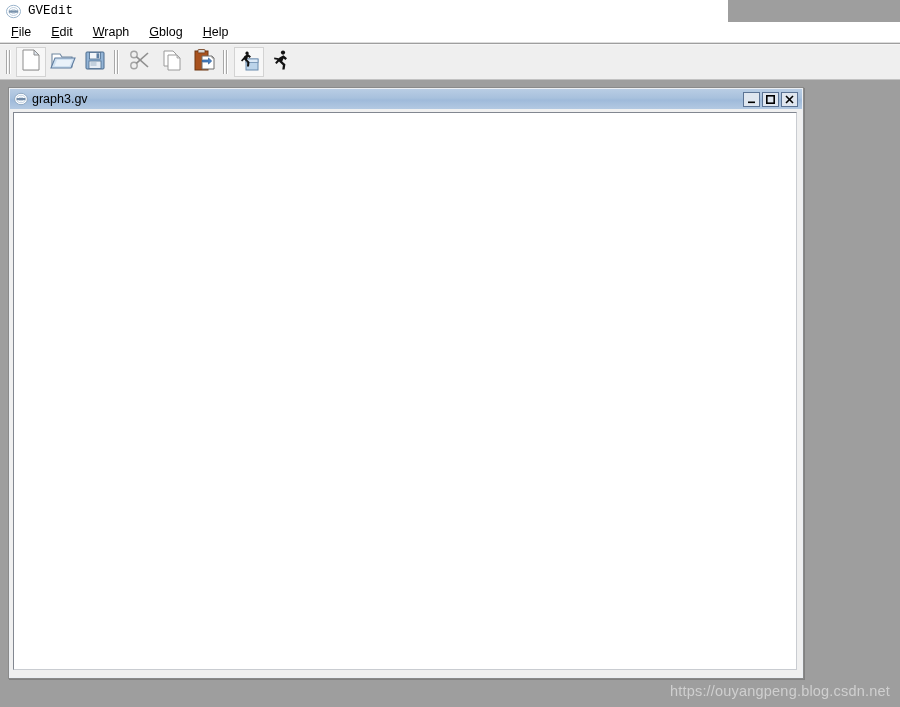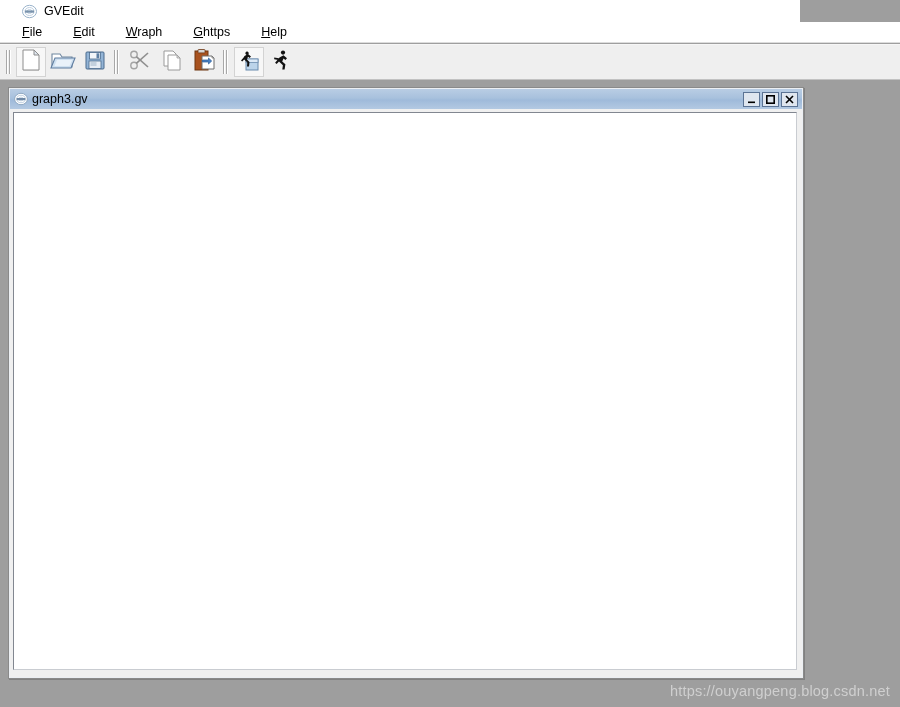--- a/index.html
+++ b/index.html
@@ -20,27 +20,28 @@
     position: absolute;
     left: 0; top: 0;
     width: 900px;
     height: 707px;
   }
 
   
   .titlebar {
     position: absolute;
     left: 0; top: 0;
-    width: 800px;
+    width: 728px;
     height: 22px;
     background: #ffffff;
     display: flex;
     align-items: center;
-    padding-left: 22px;
-    box-sizing: border-box;
+    padding-left: 6px;
+    box-sizing: border-box;
+    font-family: Liberation Mono, monospace;
   }
   .app-icon {
     width: 15px;
     height: 15px;
     margin-right: 7px;
     flex: 0 0 auto;
   }
   .app-title {
     font-size: 12.5px;
     color: #000;
@@ -55,21 +56,21 @@
     height: 21px;
     background: #ffffff;
     border-bottom: 1px solid #dcdcdc;
     display: flex;
     align-items: center;
     box-sizing: border-box;
   }
   .menu-item {
     font-size: 12.5px;
     color: #000;
-    padding: 2px 9px 2px 22px;
+    padding: 2px 9px 2px 11px;
     line-height: 1;
     cursor: default;
     white-space: nowrap;
   }
   .menu-item .mn {
     text-decoration: underline;
   }
 
   
   .toolbar {
@@ -254,21 +255,21 @@
         <rect x="3" y="6.4" width="9" height="2.3" fill="#7a93ad"></rect>
       </svg>
     </span>
     <span class="app-title">GVEdit</span>
   </div>
 
   <div class="menubar">
     <div class="menu-item"><span class="mn">F</span><span>ile</span></div>
     <div class="menu-item"><span class="mn">E</span><span>dit</span></div>
     <div class="menu-item"><span class="mn">W</span><span>raph</span></div>
-    <div class="menu-item"><span class="mn">G</span><span>https</span></div>
+    <div class="menu-item"><span class="mn">G</span><span>blog</span></div>
     <div class="menu-item"><span class="mn">H</span><span>elp</span></div>
   </div>
 
   <div class="toolbar">
 
     <div class="tb-grip"></div>
 
     <div class="tb-btn framed">
       <span>
         <svg width="22" height="24" viewBox="0 0 22 24">

